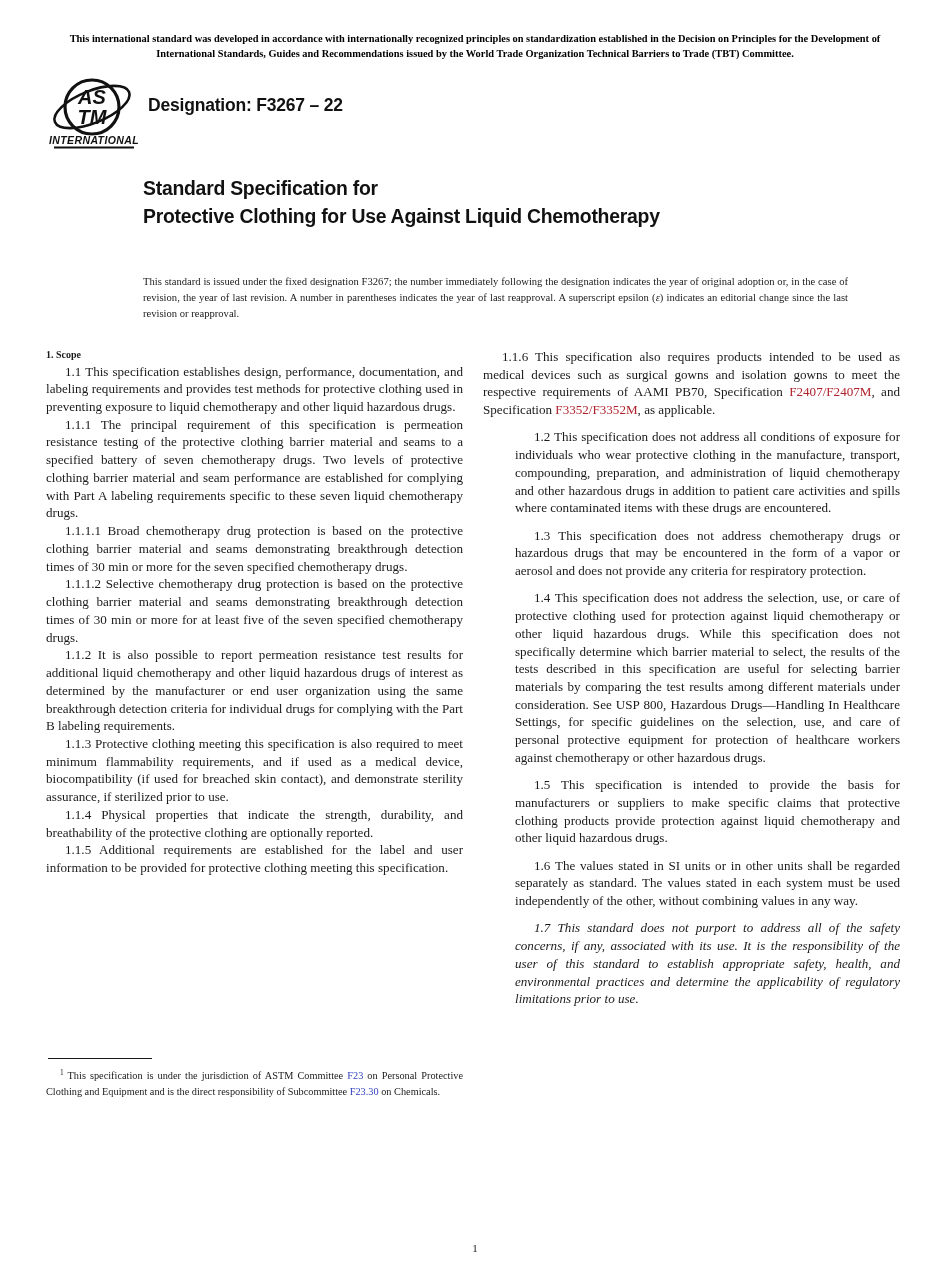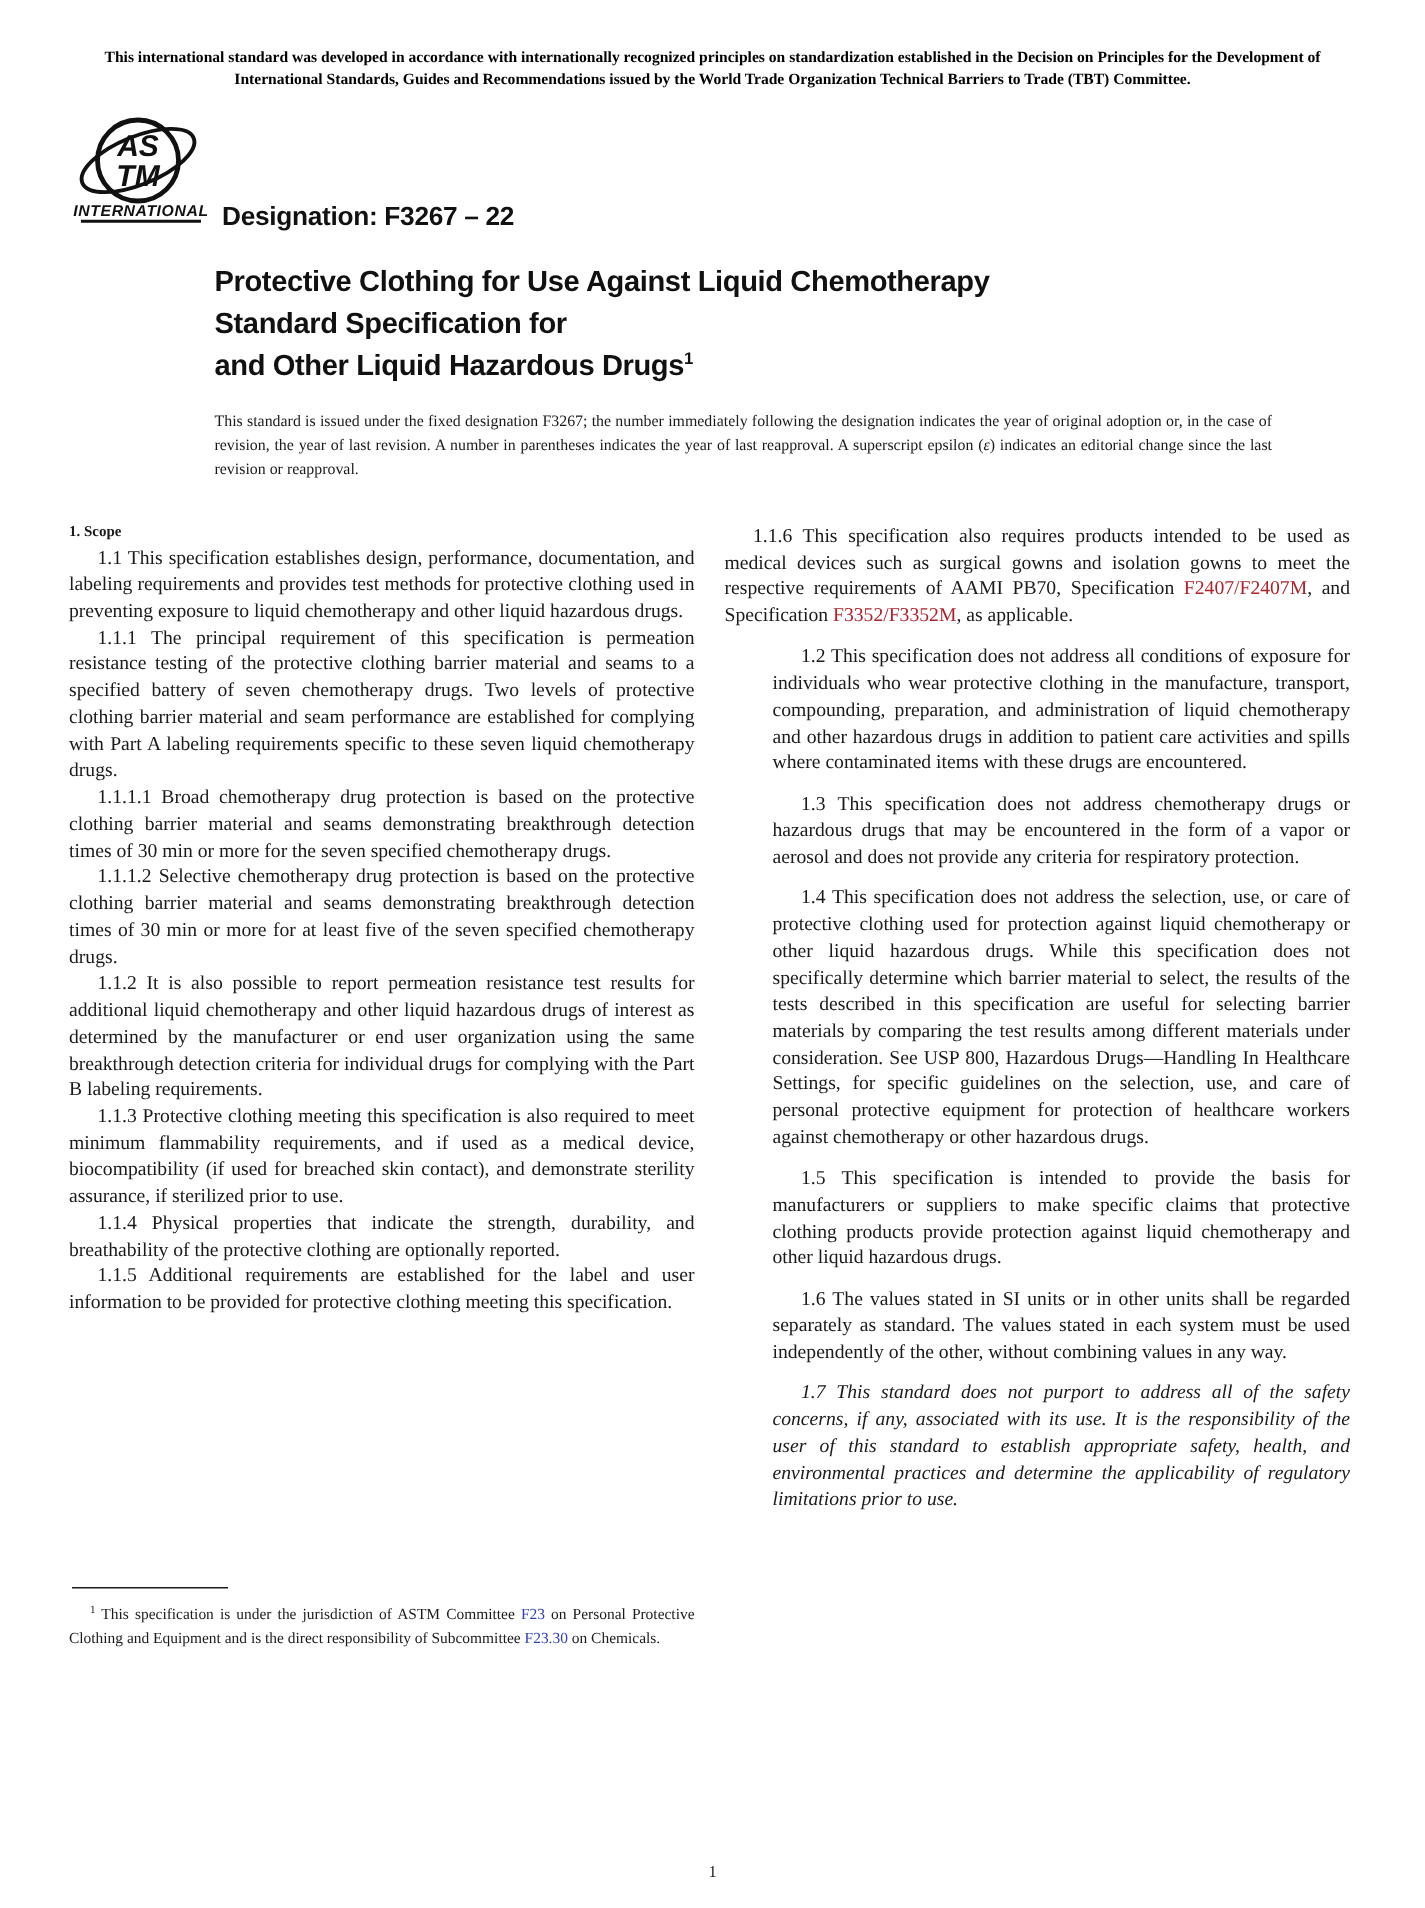--- a/index.html
+++ b/index.html
@@ -56,21 +56,20 @@
   .designation {
     position: absolute;
     left: 100px;
     top: 21px;
     font-family: "Liberation Sans", sans-serif;
     font-size: 17.5px;
     font-weight: bold;
     letter-spacing: -0.2px;
     color: #111;
     white-space: nowrap;
-    margin-top: 39px;
   }
 
   
   .title-block {
     position: absolute;
     left: 143px;
     top: 157px;
     width: 760px;
   }
   .title-line {
@@ -202,23 +201,22 @@
         <text x="44" y="50" text-anchor="middle" font-family="Liberation Sans, sans-serif" font-size="20" font-weight="bold" font-style="italic" fill="#111">TM</text>
 
         <text x="46" y="70" text-anchor="middle" font-family="Liberation Sans, sans-serif" font-size="10.5" font-weight="bold" font-style="italic" letter-spacing="0.4" fill="#111">INTERNATIONAL</text>
         <rect x="6" y="72.5" width="80" height="2" fill="#111"></rect>
       </svg>
     </div>
     <div class="designation">Designation: F3267 – 22</div>
   </div>
 
   <div class="title-block">
+    <div class="title-line">Standard Specification for</div>
     <div class="title-line">Protective Clothing for Use Against Liquid Chemotherapy</div>
-    <div class="title-line">Standard Specification for</div>
-    <div class="title-line"><span>and Other Liquid Hazardous Drugs</span><sup>1</sup></div>
   </div>
 
   <div class="issue-note"><span>This standard is issued under the fixed designation F3267; the number immediately following the designation indicates the year of original adoption or, in the case of revision, the year of last revision. A number in parentheses indicates the year of last reapproval. A superscript epsilon (</span><i>ε</i><span>) indicates an editorial change since the last revision or reapproval.</span></div>
 
   <div class="col col-left">
     <h2 class="section-head">1. Scope</h2>
     <p class="para">1.1 This specification establishes design, performance, documentation, and labeling requirements and provides test methods for protective clothing used in preventing exposure to liquid chemotherapy and other liquid hazardous drugs.</p>
     <p class="para">1.1.1 The principal requirement of this specification is permeation resistance testing of the protective clothing barrier material and seams to a specified battery of seven chemotherapy drugs. Two levels of protective clothing barrier material and seam performance are established for complying with Part A labeling requirements specific to these seven liquid chemotherapy drugs.</p>
     <p class="para">1.1.1.1 Broad chemotherapy drug protection is based on the protective clothing barrier material and seams demonstrating breakthrough detection times of 30 min or more for the seven specified chemotherapy drugs.</p>
     <p class="para">1.1.1.2 Selective chemotherapy drug protection is based on the protective clothing barrier material and seams demonstrating breakthrough detection times of 30 min or more for at least five of the seven specified chemotherapy drugs.</p>

